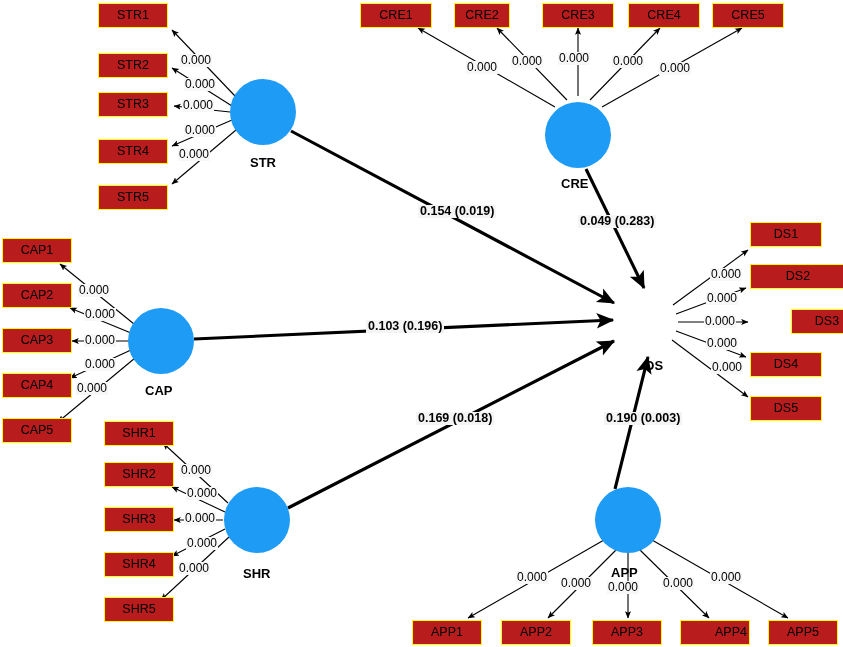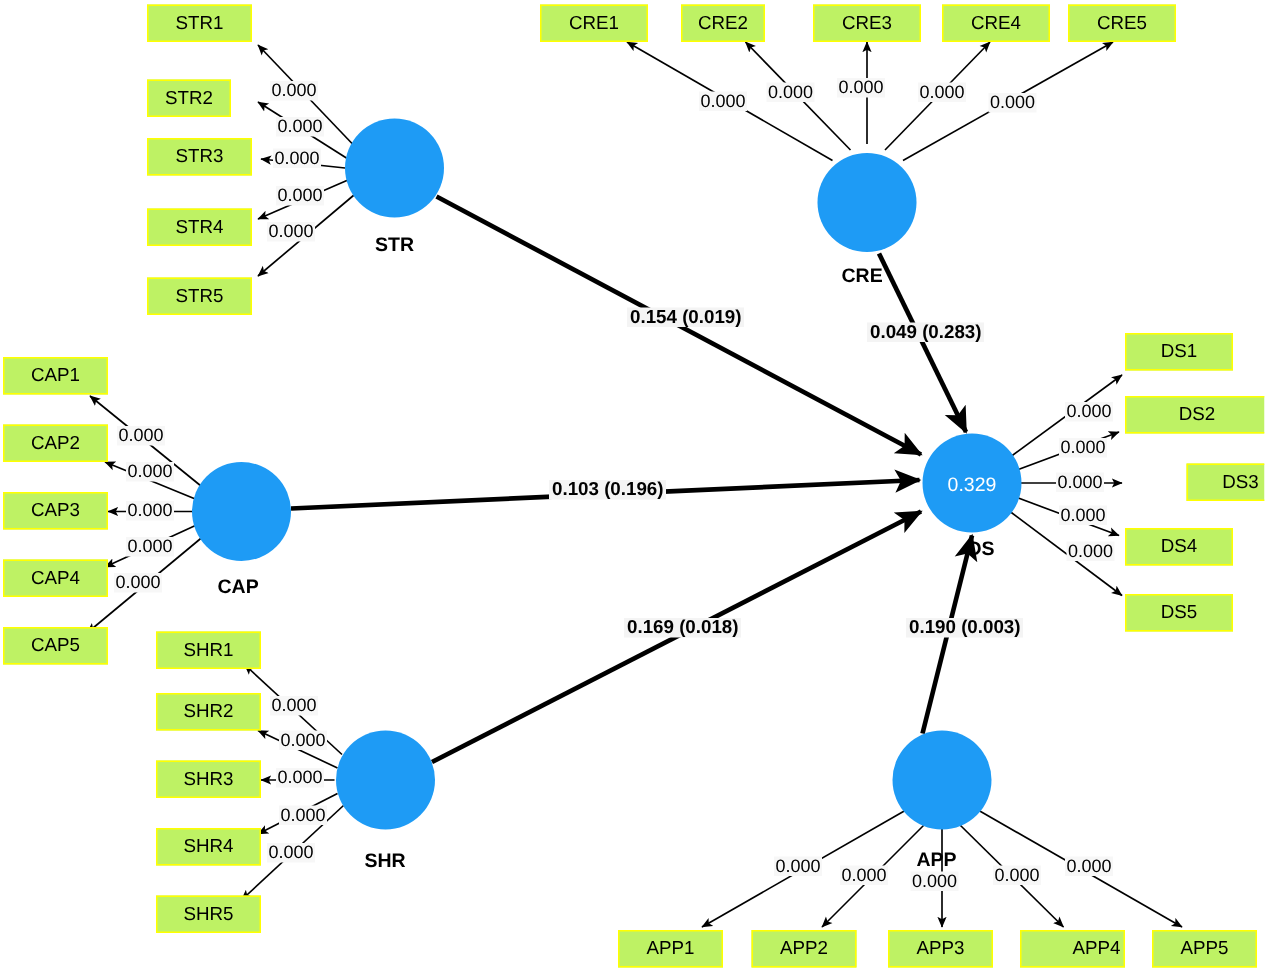--- a/index.html
+++ b/index.html
@@ -18,21 +18,21 @@
   }
   #edges {
     position: absolute;
     left: 0;
     top: 0;
     width: 843px;
     height: 647px;
   }
   .ind-box {
     position: absolute;
-    background: #bef264;
+    background: #b91c1c;
     border: 1px solid #FFFF00;
     box-sizing: border-box;
     display: flex;
     align-items: center;
     justify-content: center;
     font-size: 12.5px;
     color: #000000;
     line-height: 1;
     z-index: 5;
   }
@@ -148,21 +148,21 @@
       <line x1="586" y1="169" x2="644" y2="288" marker-end="url(#ahb)"></line>
       <line x1="194" y1="339" x2="613" y2="320" marker-end="url(#ahb)"></line>
       <line x1="288" y1="508" x2="614" y2="341" marker-end="url(#ahb)"></line>
       <line x1="615" y1="489" x2="648" y2="357" marker-end="url(#ahb)"></line>
     </g>
   </svg>
 
   <div class="ind-box" style="left:98px;  top:3px;   width:70px; height:25px;">
       <span>STR1</span>
     </div>
-  <div class="ind-box" style="left:98px;  top:53px;  width:56px; height:25px;">
+  <div class="ind-box" style="left:98px;  top:53px;  width:70px; height:25px;">
       <span>STR2</span>
     </div>
   <div class="ind-box" style="left:98px;  top:92px;  width:70px; height:25px;">
       <span>STR3</span>
     </div>
   <div class="ind-box" style="left:98px;  top:139px; width:70px; height:25px;">
       <span>STR4</span>
     </div>
   <div class="ind-box" style="left:98px;  top:185px; width:70px; height:25px;">
       <span>STR5</span>
@@ -296,23 +296,20 @@
   <div class="ind-box" style="left:750px; top:309px; width:72px; height:25px;margin-left:41px;">
       <span>DS3</span>
     </div>
   <div class="ind-box" style="left:750px; top:352px; width:72px; height:25px;">
       <span>DS4</span>
     </div>
   <div class="ind-box" style="left:750px; top:396px; width:72px; height:25px;">
       <span>DS5</span>
     </div>
 
-  <div class="construct" style="left:615px; top:289px; width:66px; height:66px;">
-    <span class="construct-value">0.329</span>
-  </div>
   <div class="construct-label" style="left:645px; top:358px;">DS</div>
 
   <div class="load-label" style="left:710px; top:268px;">0.000</div>
   <div class="load-label" style="left:706px; top:292px;">0.000</div>
   <div class="load-label" style="left:704px; top:315px;">0.000</div>
   <div class="load-label" style="left:706px; top:337px;">0.000</div>
   <div class="load-label" style="left:711px; top:361px;">0.000</div>
 
   <div class="path-label" style="left:418px; top:205px;">0.154 (0.019)</div>
   <div class="path-label" style="left:578px; top:215px;">0.049 (0.283)</div>

